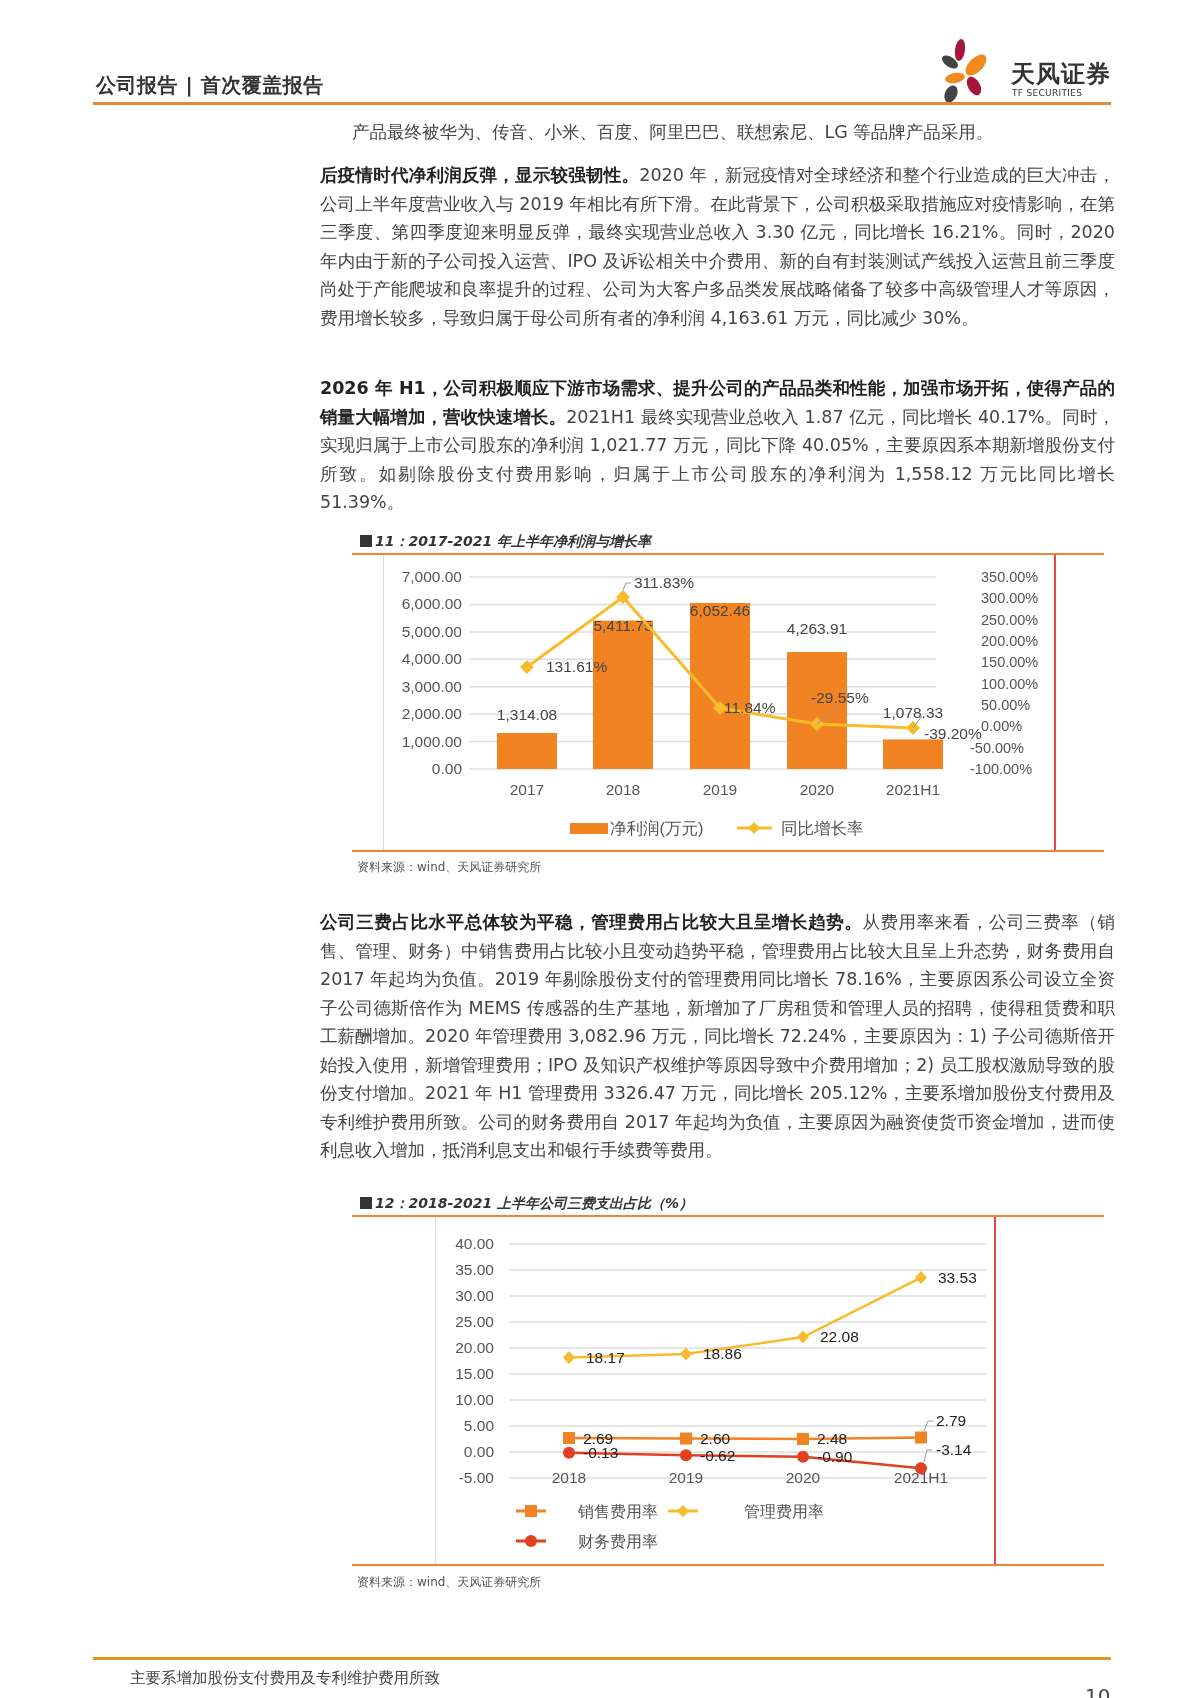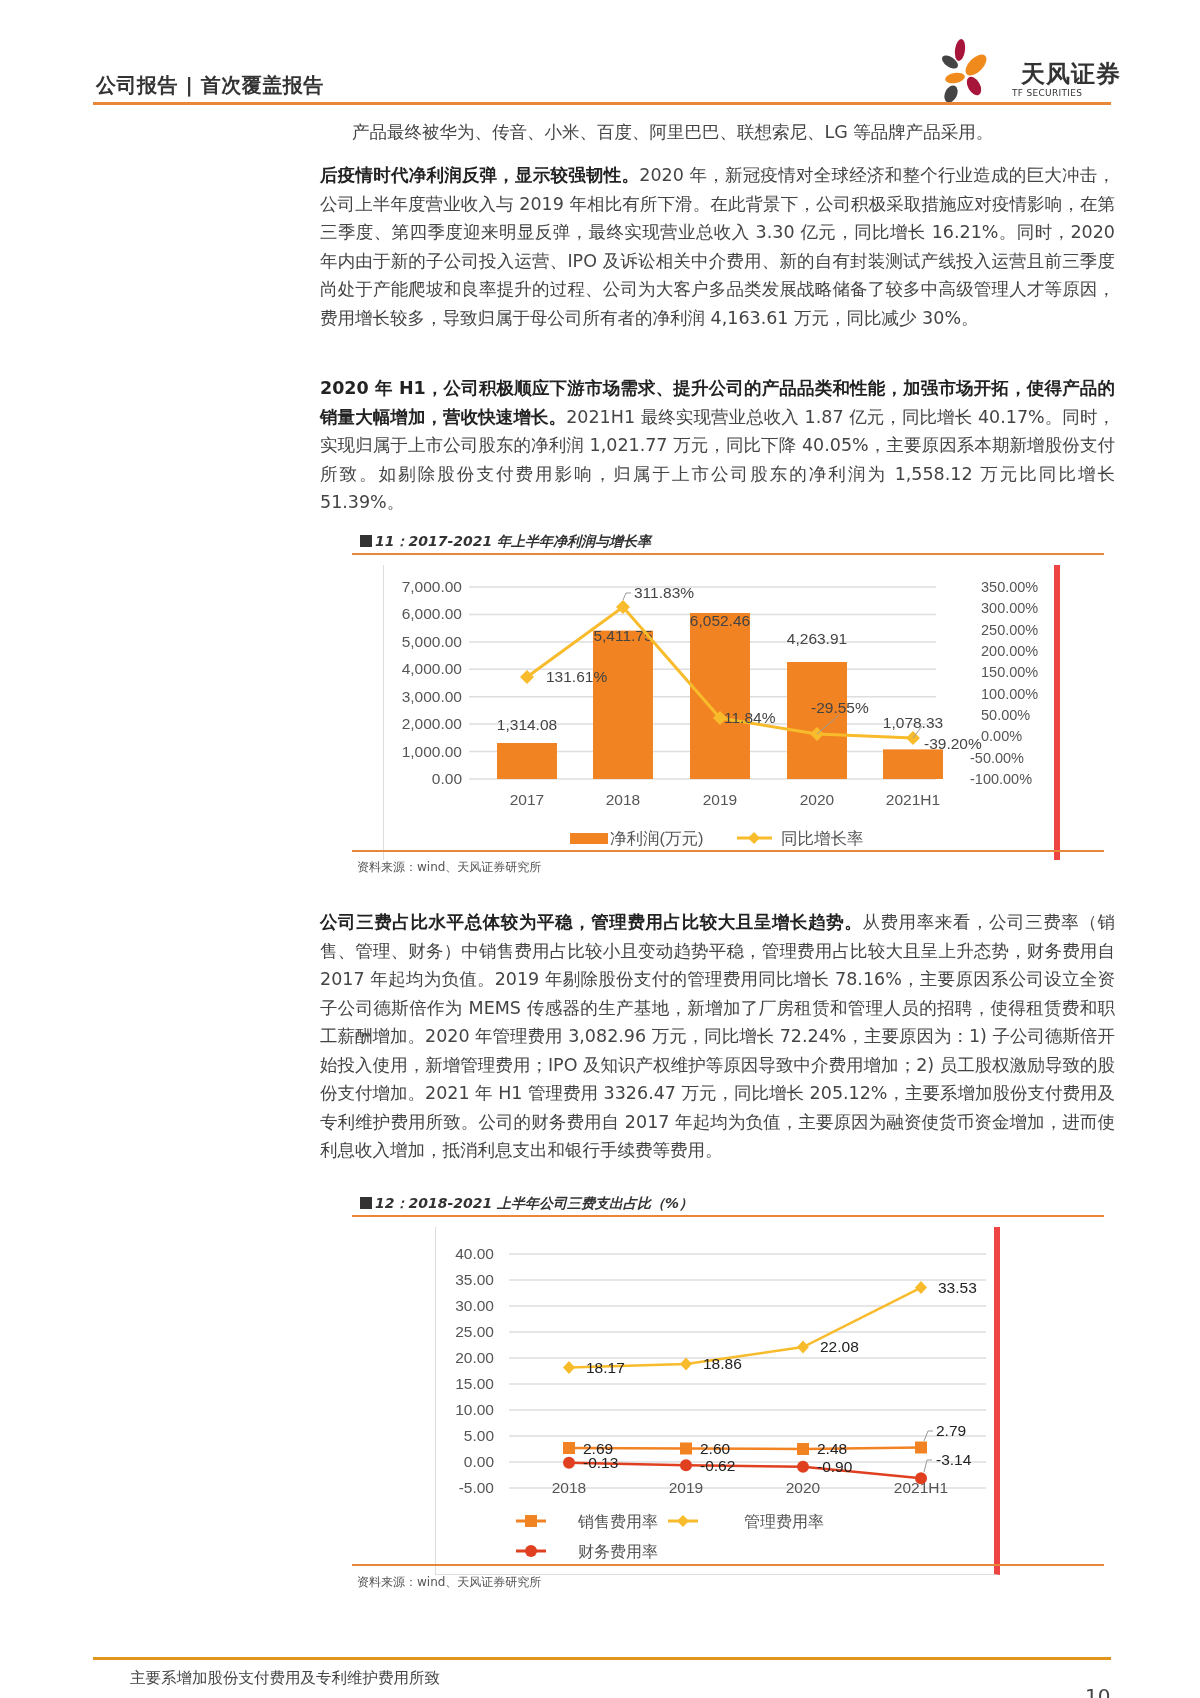--- a/index.html
+++ b/index.html
@@ -1,27 +1,27 @@
 <!DOCTYPE html>
 <html><head>
 <meta charset="utf-8">
 <style>
   html,body{margin:0;padding:0;background:#fff;}
   body{width:1200px;height:1698px;position:relative;overflow:hidden;font-family:"DejaVu Sans","Liberation Sans",sans-serif;color:#3a3a3a;}
   .header-title{position:absolute;left:96px;top:72px;font-size:20px;font-weight:bold;color:#333;letter-spacing:0.5px;}
   .header-rule{position:absolute;left:93px;top:102px;width:1018px;height:3px;background:#e8873a;}
   .logo{position:absolute;left:940px;top:38px;width:175px;height:66px;}
-  .logo-text{position:absolute;left:1011px;top:58px;font-size:24px;font-weight:bold;color:#333;letter-spacing:1px;margin-left:10px;}
+  .logo-text{position:absolute;left:1011px;top:58px;font-size:24px;font-weight:bold;color:#333;letter-spacing:1px;}
   .logo-sub{position:absolute;left:1012px;top:88px;font-size:9px;color:#333;letter-spacing:0.3px;}
   .para{position:absolute;left:320px;width:795px;font-size:17.5px;line-height:28.5px;color:#444;text-align:justify;}
   .para b{color:#222;}
   .fig-title{position:absolute;left:360px;font-size:14px;font-weight:bold;color:#333;font-style:italic;}
   .fig-title .sq{display:inline-block;width:12px;height:12px;background:#333;margin-right:3px;vertical-align:-1px;}
   .fig-rule{position:absolute;left:352px;width:752px;height:2px;background:#e8873a;}
-  .chart-box{position:absolute;border-left:1px solid #ddd;border-right:6px solid #ef4444;margin-top:10px;}
+  .chart-box{position:absolute;border-left:1px solid #ddd;border-right:2px solid #ef4444;}
   .source{position:absolute;left:357px;font-size:12px;color:#555;}
   .footer-rule{position:absolute;left:93px;top:1657px;width:1018px;height:3px;background:#e0961e;}
   .footer-text{position:absolute;left:130px;top:1668px;font-size:15.5px;color:#444;}
   .page-num{position:absolute;left:1085px;top:1668px;font-size:20px;color:#444;margin-top:16px;}
   svg text{font-family:"Liberation Sans","DejaVu Sans",sans-serif;}
 </style>
 </head>
 <body>
 
 <div class="header-title">公司报告 | 首次覆盖报告</div>
@@ -39,21 +39,21 @@
 
 <div class="para" style="top:118px;margin-left:32px;">
   <span>产品最终被华为、传音、小米、百度、阿里巴巴、联想索尼、LG 等品牌产品采用。</span>
 </div>
 
 <div class="para" style="top:161px;">
   <b>后疫情时代净利润反弹，显示较强韧性。</b><span>2020 年，新冠疫情对全球经济和整个行业造成的巨大冲击，公司上半年度营业收入与 2019 年相比有所下滑。在此背景下，公司积极采取措施应对疫情影响，在第三季度、第四季度迎来明显反弹，最终实现营业总收入 3.30 亿元，同比增长 16.21%。同时，2020 年内由于新的子公司投入运营、IPO 及诉讼相关中介费用、新的自有封装测试产线投入运营且前三季度尚处于产能爬坡和良率提升的过程、公司为大客户多品类发展战略储备了较多中高级管理人才等原因，费用增长较多，导致归属于母公司所有者的净利润 4,163.61 万元，同比减少 30%。</span>
 </div>
 
 <div class="para" style="top:374px;">
-  <b>2020 年 H1，公司积极顺应下游市场需求、提升公司的产品品类和性能，加强市场开拓，使得产品的销量大幅增加，营收快速增长。</b><span>2021H1 最终实现营业总收入 1.87 亿元，同比增长 40.17%。同时，实现归属于上市公司股东的净利润 1,021.77 万元，同比下降 40.05%，主要原因系本期新增股份支付所致。如剔除股份支付费用影响，归属于上市公司股东的净利润为 1,558.12 万元比同比增长 51.39%。</span>
+  <b>2026 年 H1，公司积极顺应下游市场需求、提升公司的产品品类和性能，加强市场开拓，使得产品的销量大幅增加，营收快速增长。</b><span>2021H1 最终实现营业总收入 1.87 亿元，同比增长 40.17%。同时，实现归属于上市公司股东的净利润 1,021.77 万元，同比下降 40.05%，主要原因系本期新增股份支付所致。如剔除股份支付费用影响，归属于上市公司股东的净利润为 1,558.12 万元比同比增长 51.39%。</span>
 </div>
 
 <div class="fig-title" style="top:533px;"><span class="sq"></span><span>11：2017-2021 年上半年净利润与增长率</span></div>
 <div class="fig-rule" style="top:553px;"></div>
 <div class="chart-box" style="left:383px;top:555px;width:670px;height:295px;">
   <svg width="670" height="295" viewBox="0 0 670 295">
     <g stroke="#dedede" stroke-width="1.5">
       <line x1="85" y1="22" x2="552" y2="22"></line>
       <line x1="85" y1="49.4" x2="552" y2="49.4"></line>
       <line x1="85" y1="76.9" x2="552" y2="76.9"></line>

